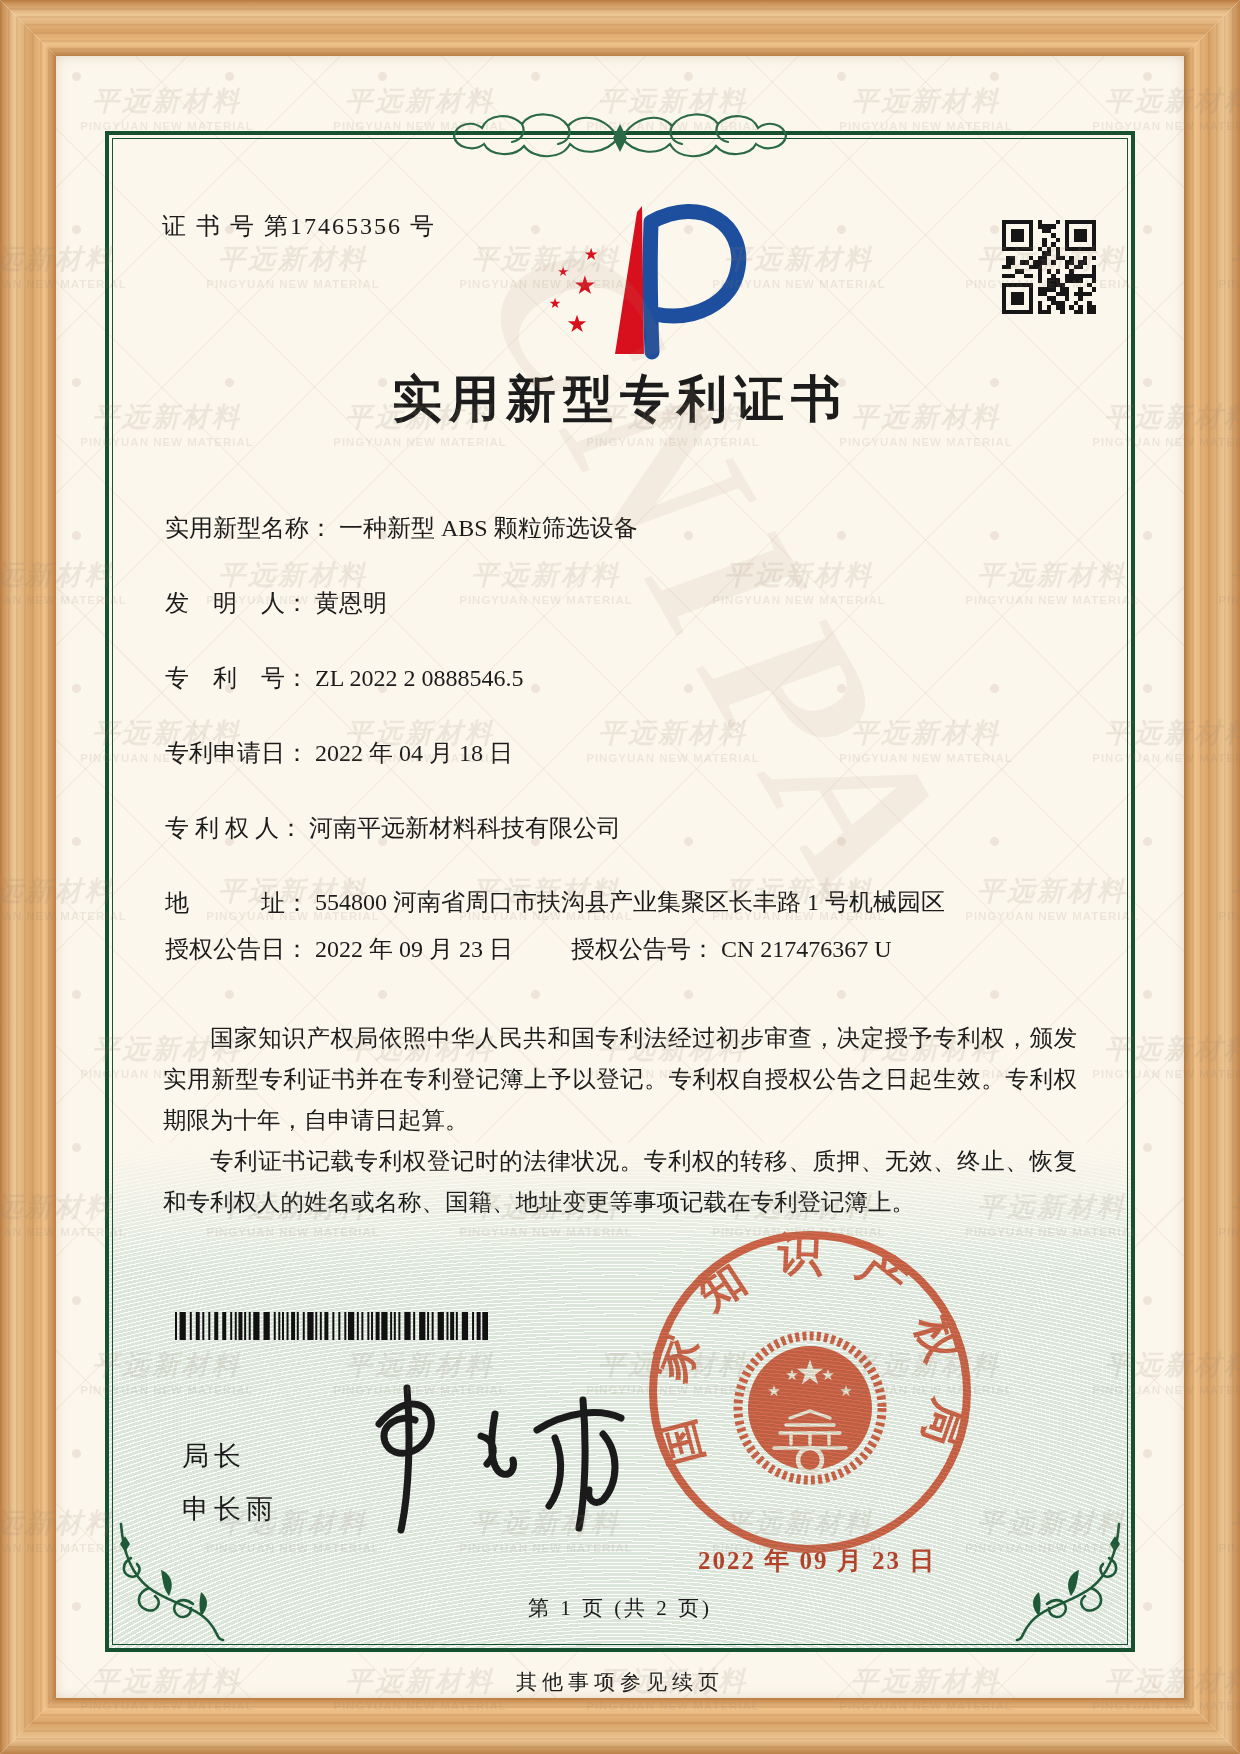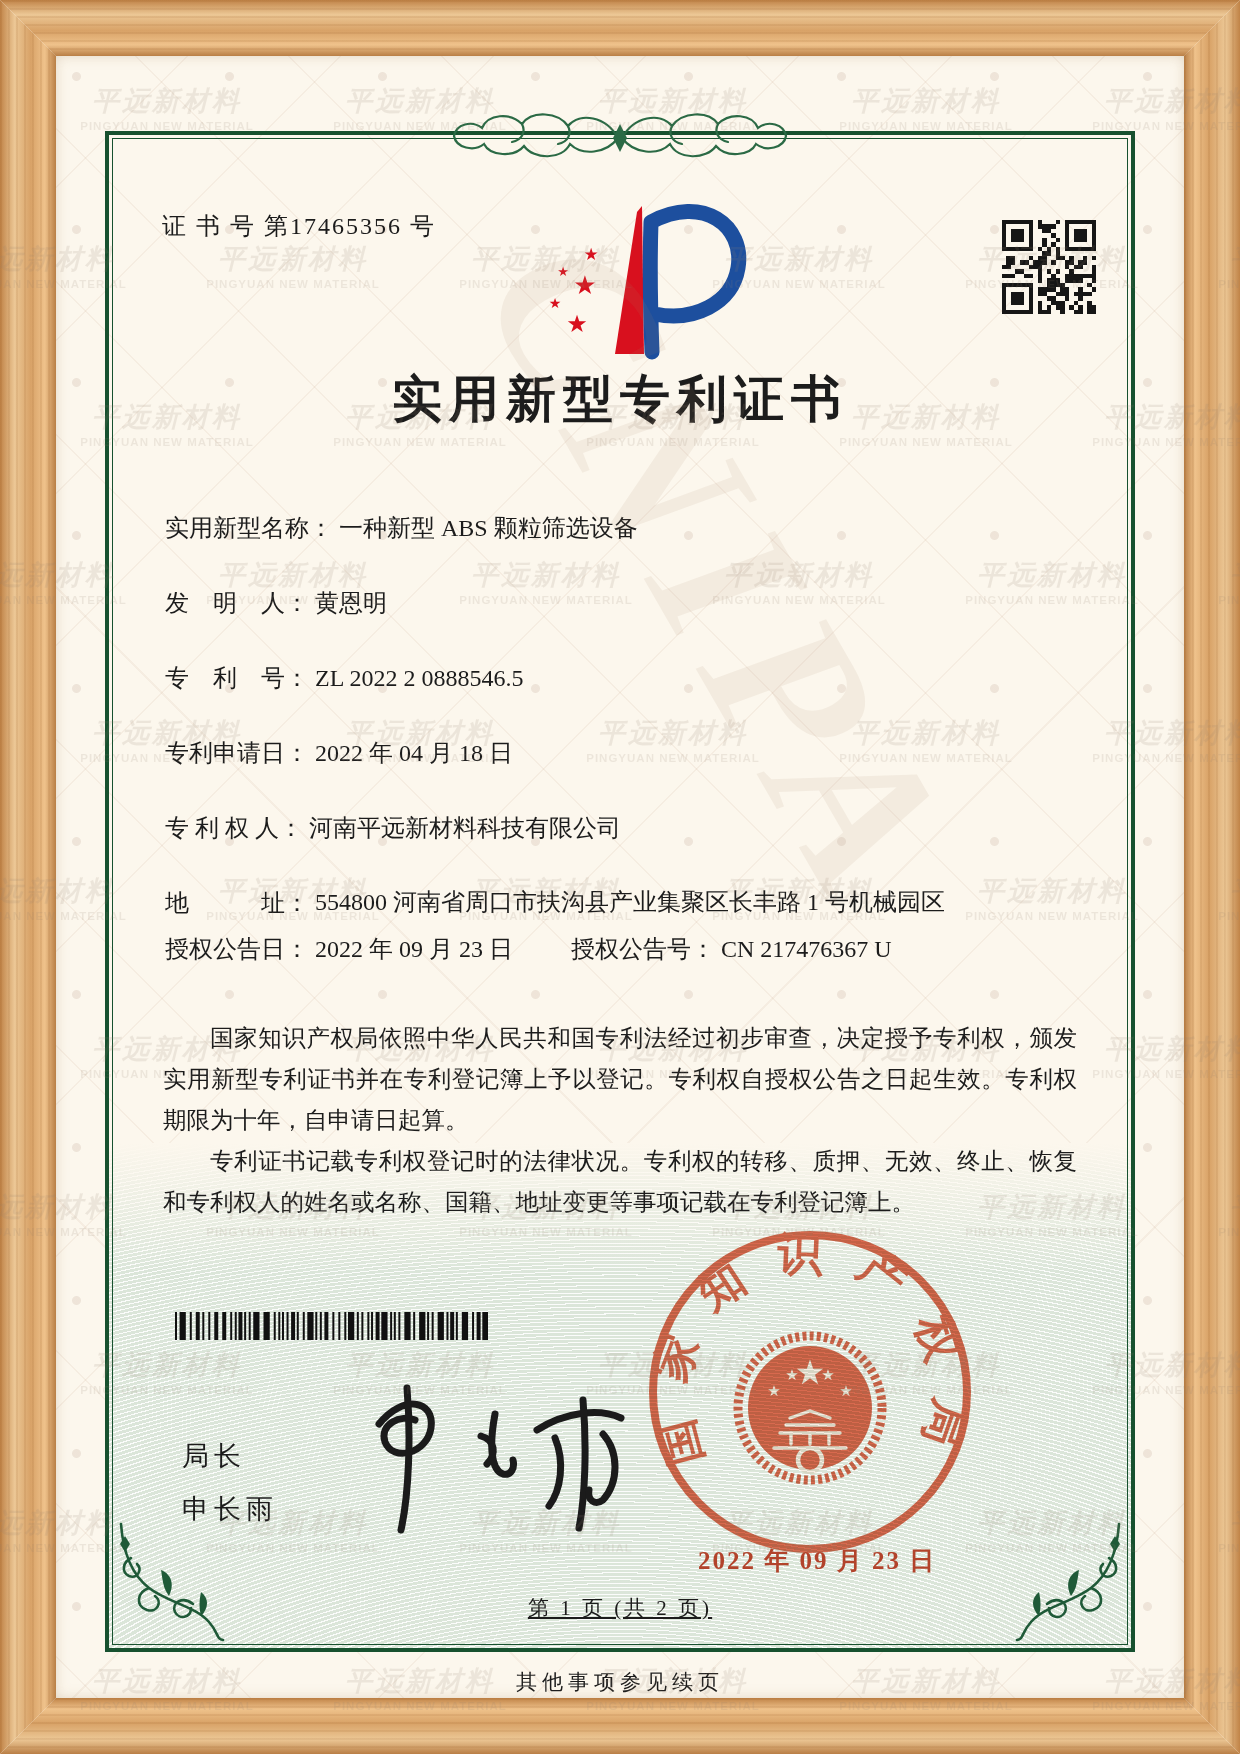--- a/index.html
+++ b/index.html
@@ -54,21 +54,21 @@
   .director{position:absolute;left:182px;top:1438px;z-index:3;font-size:27px;letter-spacing:5px;
     font-family:"Liberation Sans","DejaVu Sans",sans-serif;}
   .director div{margin-bottom:17px;}
   .signature{position:absolute;left:345px;top:1378px;z-index:4;}
 
   .seal{position:absolute;left:640px;top:1222px;z-index:4;opacity:.9;mix-blend-mode:multiply;}
   .seal-date{position:absolute;left:698px;top:1544px;z-index:5;color:#b2432b;
     font-size:25px;letter-spacing:2px;font-weight:bold;}
 
   .page-info{position:absolute;left:0;width:1240px;top:1594px;text-align:center;
-    font-size:21px;letter-spacing:3px;z-index:5;text-decoration:underline;}
+    font-size:21px;letter-spacing:3px;z-index:5;}
   .footer-note{position:absolute;left:0;width:1240px;top:1668px;text-align:center;
     font-size:21px;letter-spacing:5px;z-index:5;}
 
   
   .big-wm{position:absolute;left:400px;top:380px;width:560px;z-index:6;pointer-events:none;
     font-size:210px;font-weight:bold;font-style:italic;letter-spacing:20px;
     color:rgba(168,138,112,.10);transform:rotate(60deg);transform-origin:50% 50%;
     font-family:"Liberation Serif",serif;}
 
   

